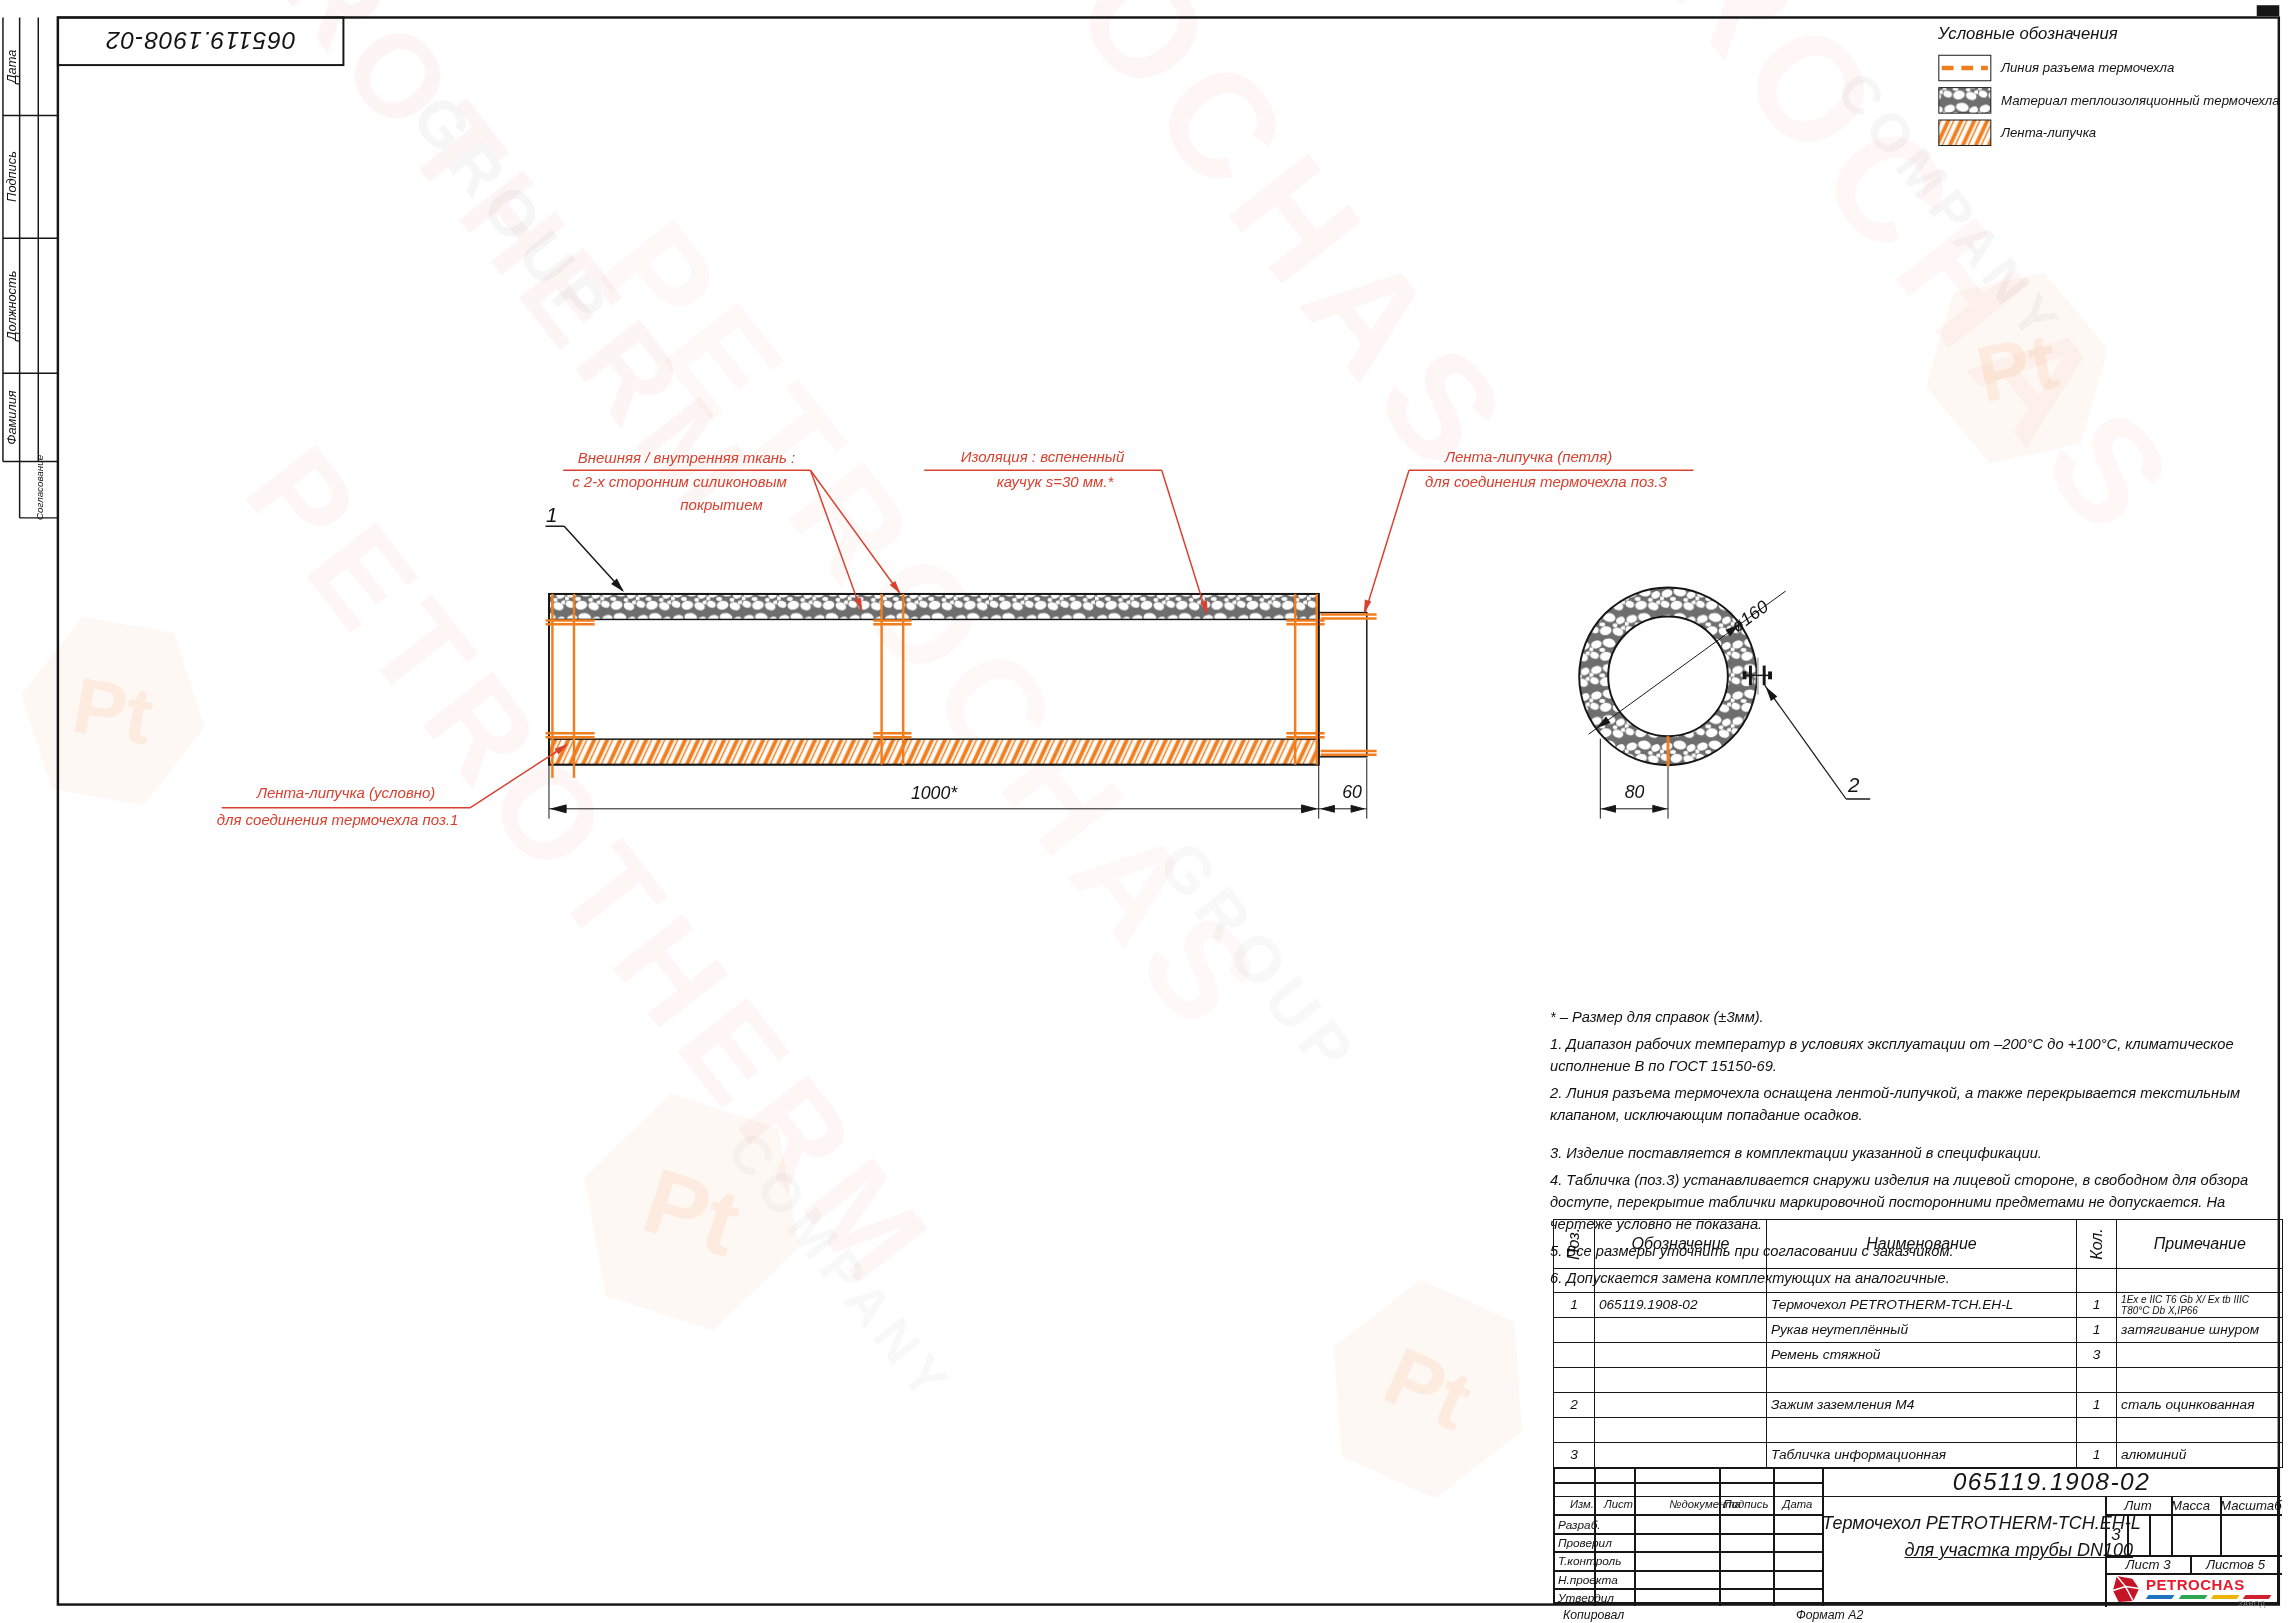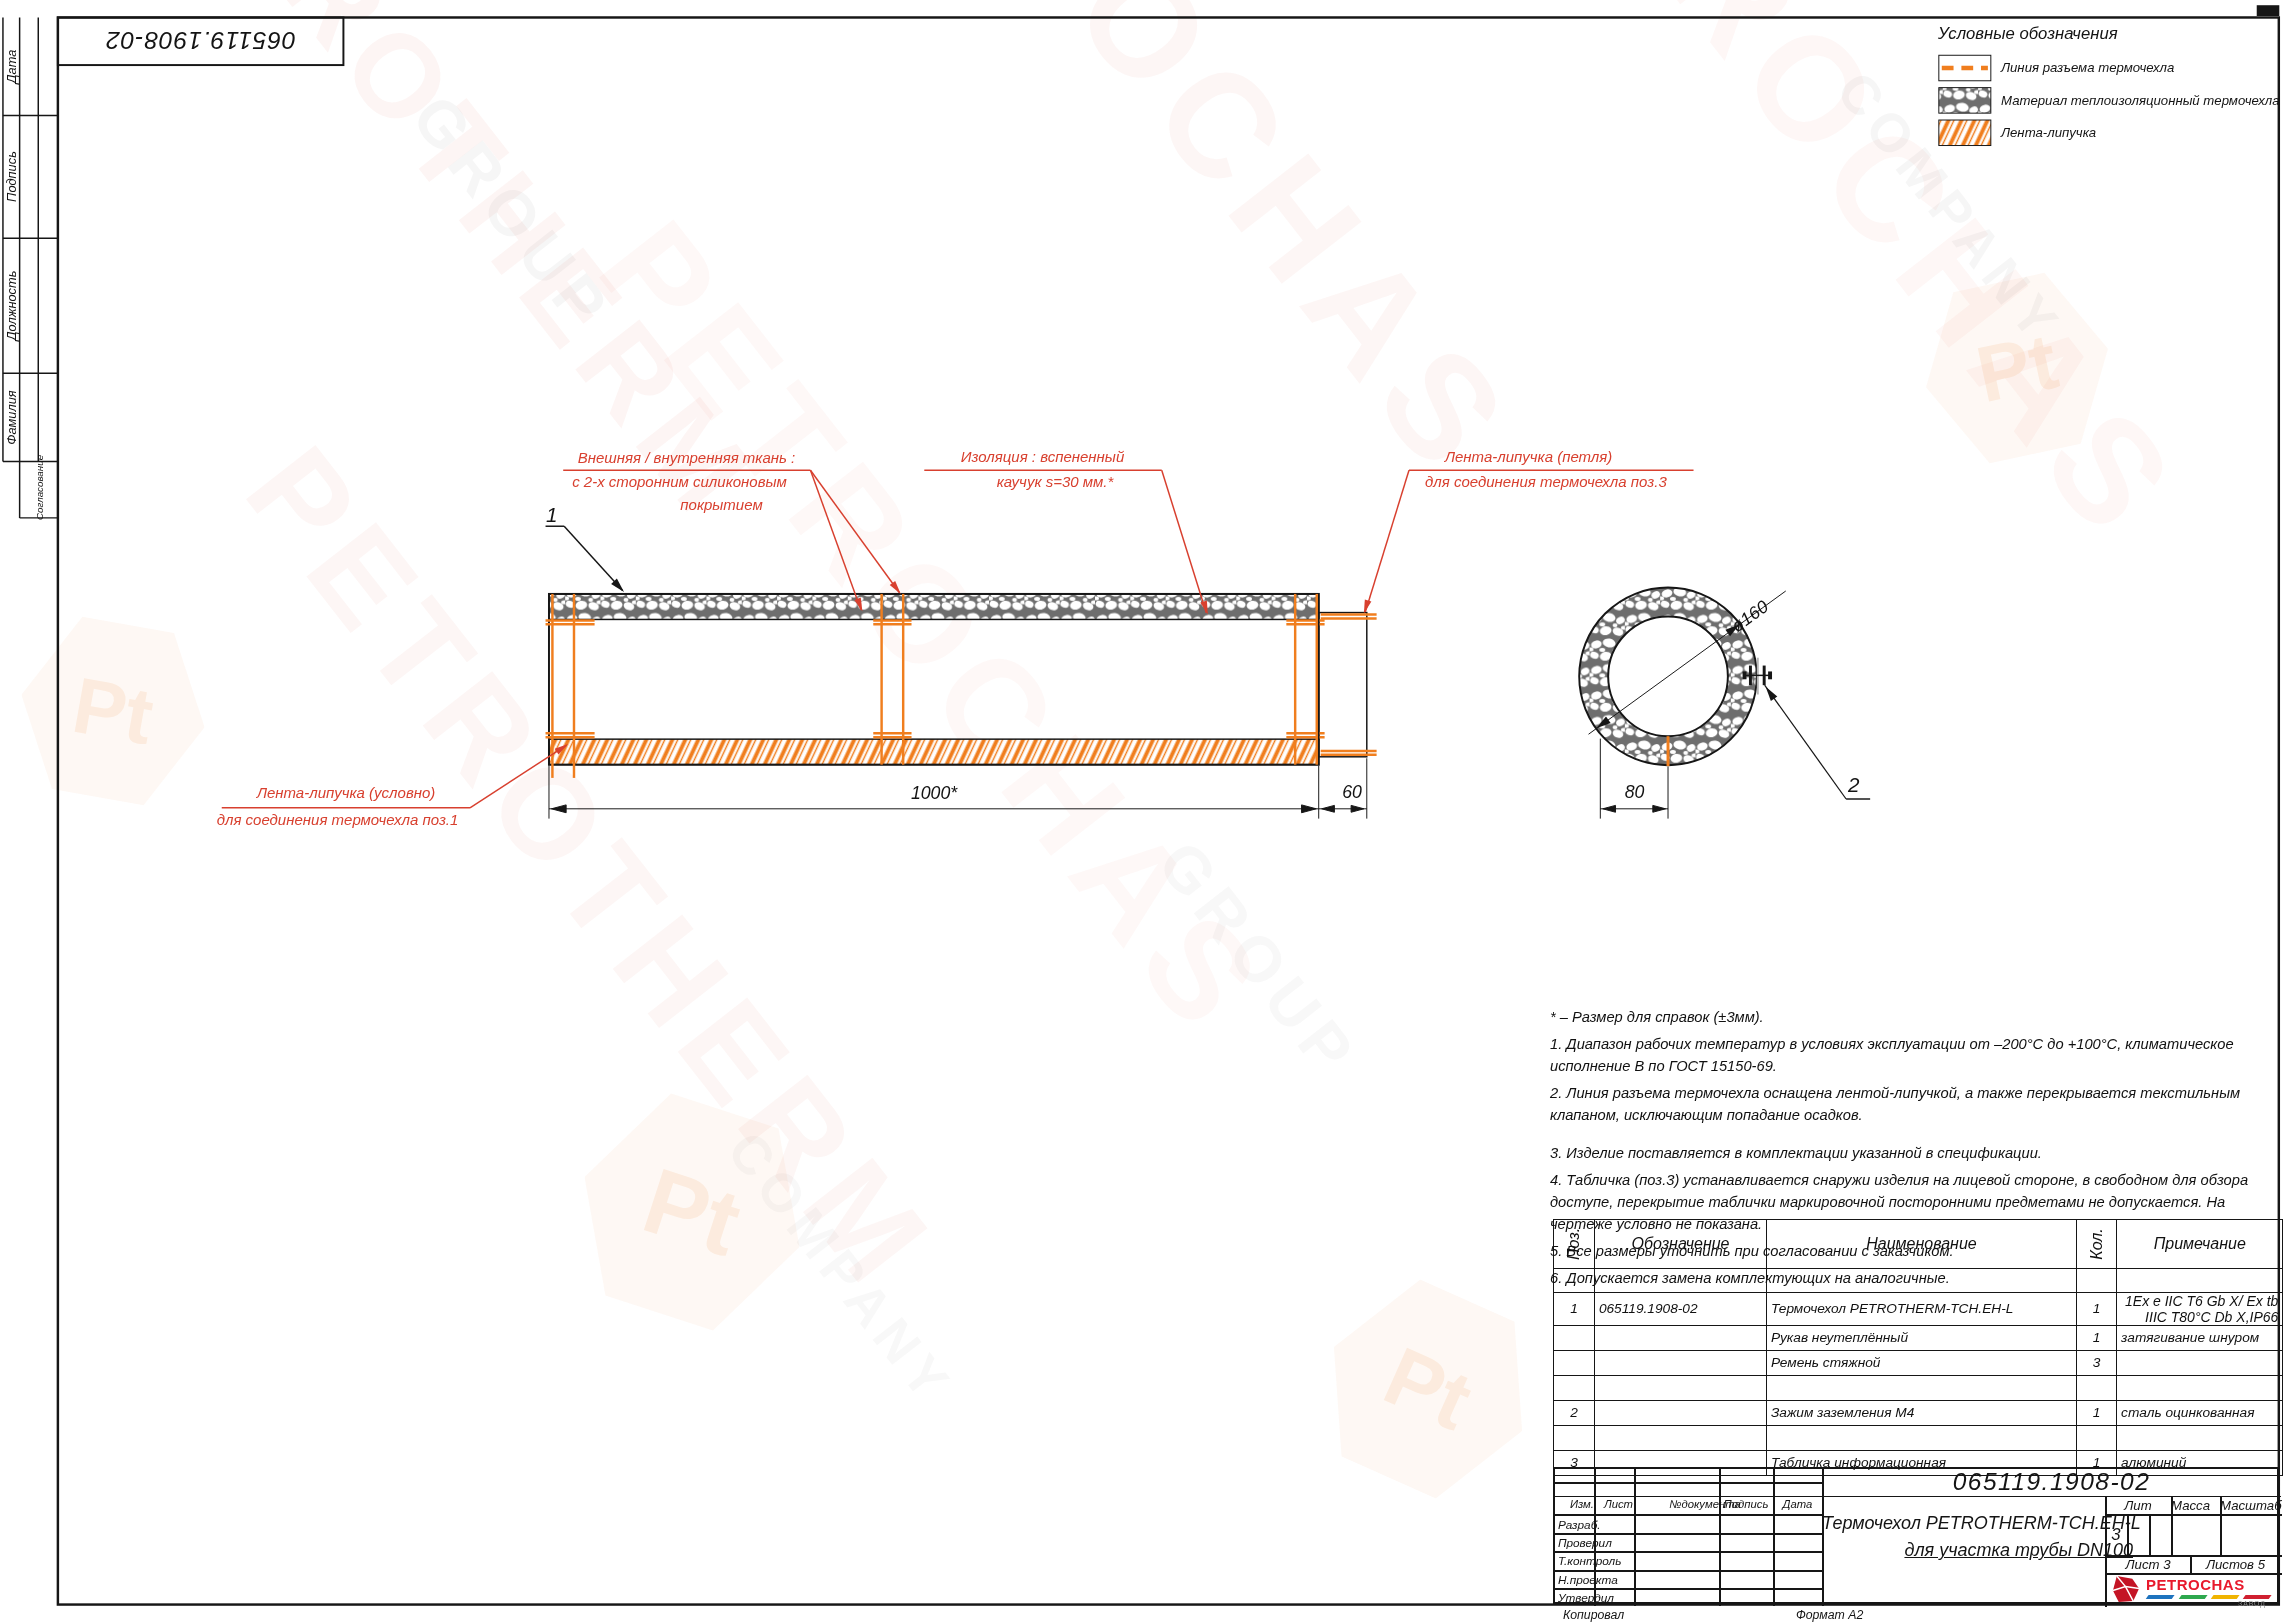--- a/index.html
+++ b/index.html
@@ -263,21 +263,21 @@
     <td></td>
     <td></td>
     <td class="ctr"></td>
     <td></td>
   </tr>
   <tr style="height:25px;">
     <td class="ctr">1</td>
     <td>065119.1908-02</td>
     <td>Термочехол PETROTHERM-TCH.EH-L</td>
     <td class="ctr">1</td>
-    <td style="font-size:14px;text-align:right;">1Ex e IIC T6 Gb X/ Ex tb IIIC T80°C Db X,IP66</td>
+    <td style="font-size:10px;">1Ex e IIC T6 Gb X/ Ex tb IIIC T80°C Db X,IP66</td>
   </tr>
   <tr style="height:25px;">
     <td class="ctr"></td>
     <td></td>
     <td>Рукав неутеплённый</td>
     <td class="ctr">1</td>
     <td>затягивание шнуром</td>
   </tr>
   <tr style="height:25px;margin-top:16px;">
     <td class="ctr"></td>

